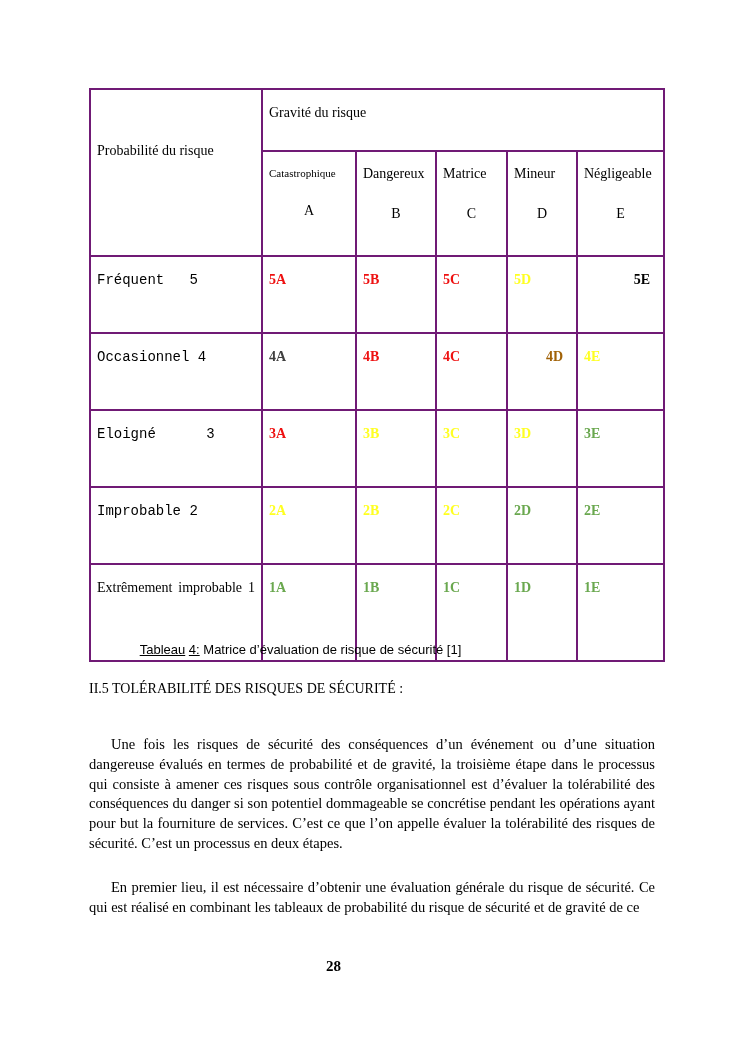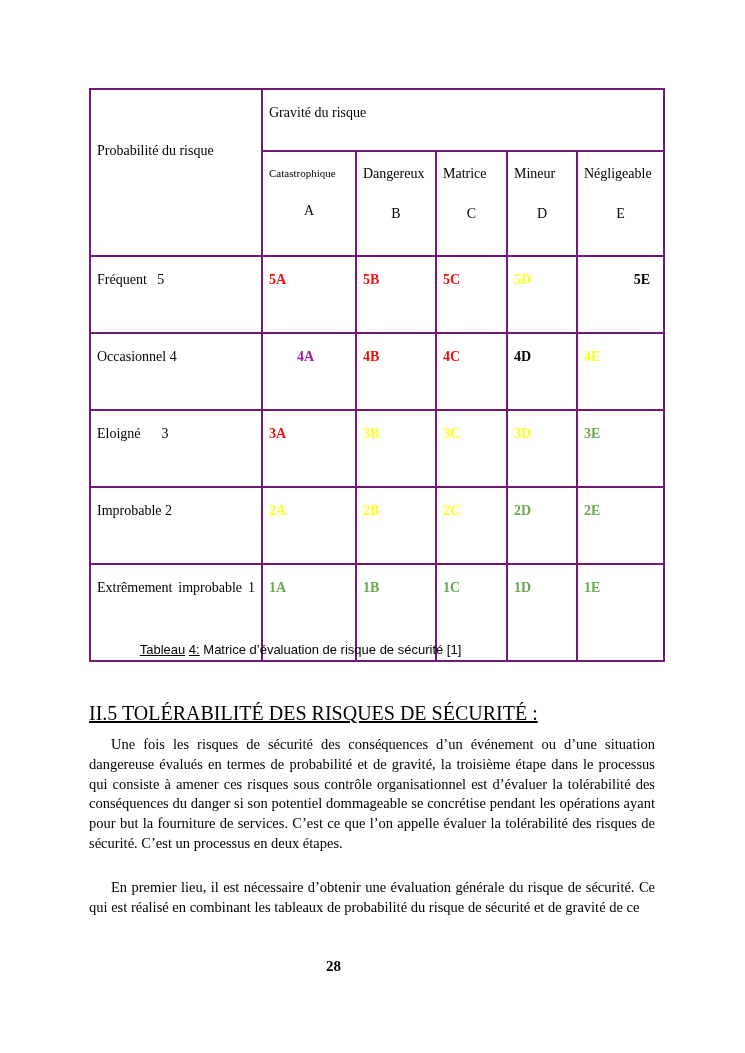--- a/index.html
+++ b/index.html
@@ -10,30 +10,30 @@
   .prob-head { width: 170px; height: 164px; vertical-align: middle !important; }
   .prob-head span { display: block; padding-left: 6px; margin-top: -30px; }
   .grav-head { height: 60px; }
   .grav-head span { display: block; padding: 15px 0 0 6px; }
   .sev { height: 103px; }
   .sev .name { display: block; padding: 14px 0 0 6px; white-space: nowrap; }
   .sev .name.small { font-size: 11px; padding-top: 15px; }
   .sev .letter { display: block; text-align: center; margin-top: 24px; }
   .row td { height: 60px; }
   .row .label { padding: 15px 6px 0 6px; width: 158px; text-align: justify; text-align-last: justify; }
-  .row .label.noj { text-align-last: left; }
+  .row .label.noj { text-align-last: left; font-family: Liberation Mono, monospace; }
   .row .cell { padding: 15px 13px 0 6px; font-weight: bold; }
   .row.last td { height: 80px; }
   .c-red { color: #ee1111; }
   .c-yellow { color: #ffff22; }
   .c-green { color: #6aa84f; }
   .caption { position: absolute; top: 642px; left: 0; width: 601px; text-align: center;
              font-family: "Liberation Sans", sans-serif; font-size: 13px; }
   .caption .u { text-decoration: underline; }
-  .heading { position: absolute; left: 89px; top: 702px; font-size: 20px; text-decoration: underline; }
+  .heading { position: absolute; left: 89px; top: 681px; font-size: 14px; }
   .para { position: absolute; left: 89px; width: 566px; font-size: 14.5px; line-height: 19.8px;
           text-align: justify; text-indent: 22px; margin: 0; }
   .p1 { top: 735px; }
   .p2 { top: 878px; }
   .pagenum { position: absolute; top: 958px; left: 0; width: 667px; text-align: center; font-weight: bold; font-size: 15px; }
 </style>
 </head>
 <body>
 
 <table class="matrix">
@@ -73,24 +73,24 @@
       <tr class="row">
         <td class="label noj" style="white-space: pre;">Fréquent   5</td>
         <td class="cell c-red" style="color: rgb(238, 17, 17);">5A</td>
         <td class="cell c-red" style="color: rgb(238, 17, 17);">5B</td>
         <td class="cell c-red" style="color: rgb(238, 17, 17);">5C</td>
         <td class="cell c-yellow" style="color: rgb(255, 255, 34);">5D</td>
         <td class="cell c-yellow" style="color: #000000; text-align: right;">5E</td>
       </tr>
       <tr class="row">
         <td class="label noj" style="white-space: pre;">Occasionnel 4</td>
-        <td class="cell c-red" style="color: #a21caf; text-align: center;">4A</td>
+        <td class="cell c-red" style="color: #404040;">4A</td>
         <td class="cell c-red" style="color: rgb(238, 17, 17);">4B</td>
         <td class="cell c-red" style="color: rgb(238, 17, 17);">4C</td>
-        <td class="cell c-yellow" style="color: #000000;">4D</td>
+        <td class="cell c-yellow" style="color: #a16207; text-align: right;">4D</td>
         <td class="cell c-yellow" style="color: rgb(255, 255, 34);">4E</td>
       </tr>
       <tr class="row">
         <td class="label noj" style="white-space: pre;">Eloigné      3</td>
         <td class="cell c-red" style="color: rgb(238, 17, 17);">3A</td>
         <td class="cell c-yellow" style="color: rgb(255, 255, 34);">3B</td>
         <td class="cell c-yellow" style="color: rgb(255, 255, 34);">3C</td>
         <td class="cell c-yellow" style="color: rgb(255, 255, 34);">3D</td>
         <td class="cell c-green" style="color: rgb(106, 168, 79);">3E</td>
       </tr>

